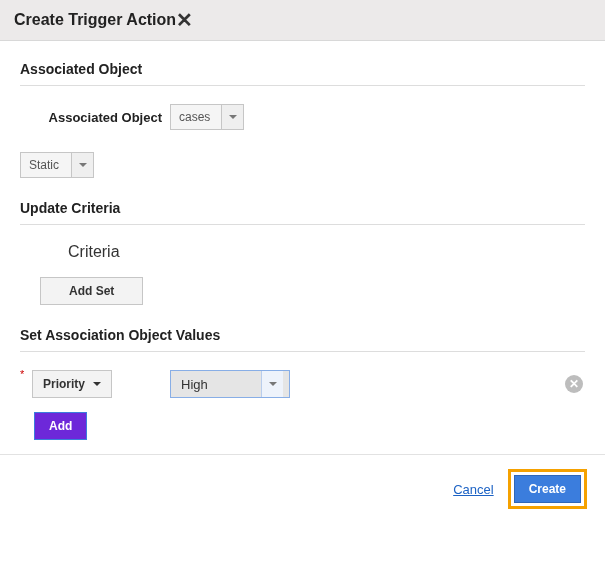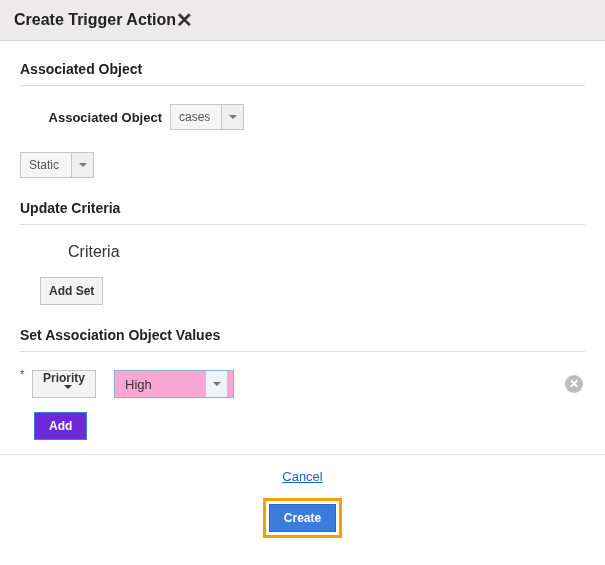--- a/index.html
+++ b/index.html
@@ -98,21 +98,21 @@
   .criteria-title {
     font-size: 16px;
     color: #333;
     margin: 6px 0 16px 48px;
   }
   .btn {
     display: inline-flex;
     align-items: center;
     justify-content: center;
     height: 28px;
-    padding: 0 8px;
+    padding: 0 28px;
     font-size: 12px;
     font-weight: bold;
     border: 1px solid #c6c6c6;
     background: #f3f3f3;
     color: #333;
     cursor: pointer;
   }
   .btn-add-set {
     margin-left: 20px;
   }
@@ -134,28 +134,27 @@
     display: inline-flex;
     align-items: center;
     height: 28px;
     padding: 0 10px;
     border: 1px solid #c6c6c6;
     background: #f3f3f3;
     font-size: 12px;
     font-weight: bold;
     color: #333;
     cursor: pointer;
-    flex-direction: column;
   }
   .priority-btn .caret-down-dark { margin-left: 8px; }
   .high-select {
-    margin-left: 18px;
+    margin-left: 58px;
     min-width: 120px;
     border: 1px solid #88aee6;
-    background: #f9a8d4;
+    background: #e5e5e5;
     height: 28px;
     display: inline-flex;
     align-items: stretch;
     cursor: pointer;
   }
   .high-select .select-text {
     min-width: 90px;
     padding: 0 10px;
     display: flex;
     align-items: center;
@@ -193,21 +192,20 @@
     padding: 0 14px;
     margin-left: 14px;
   }
   .footer {
     border-top: 1px solid #e2e2e2;
     padding: 14px 18px;
     display: flex;
     justify-content: flex-end;
     align-items: center;
     gap: 14px;
-    flex-direction: column;
   }
   .cancel-link {
     color: #1c62c4;
     text-decoration: underline;
     font-size: 13px;
     cursor: pointer;
   }
   .create-wrap {
     border: 3px solid #f5a100;
     padding: 3px;

